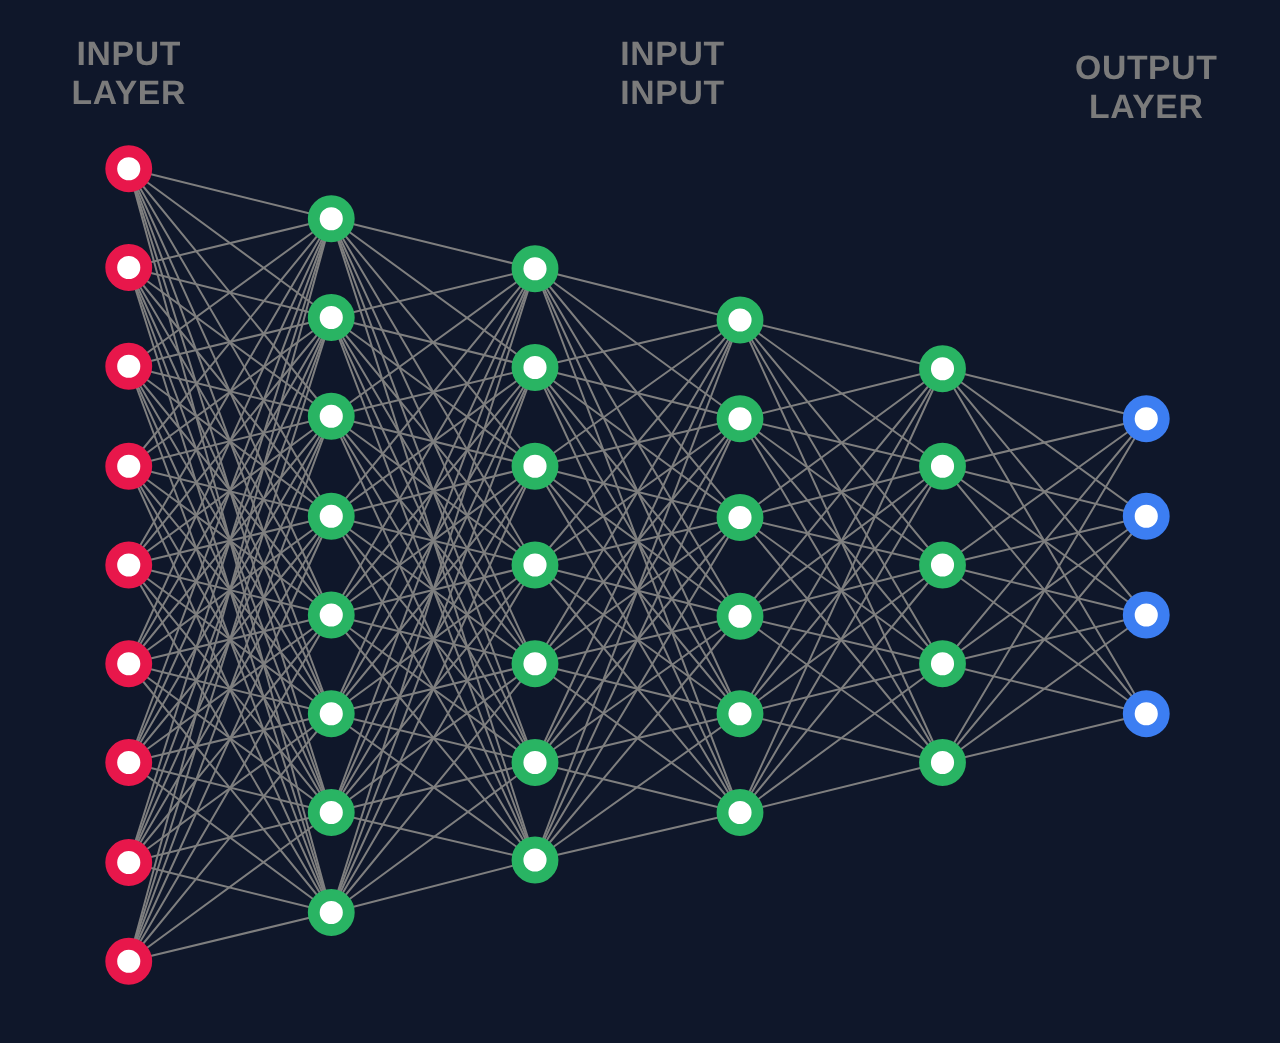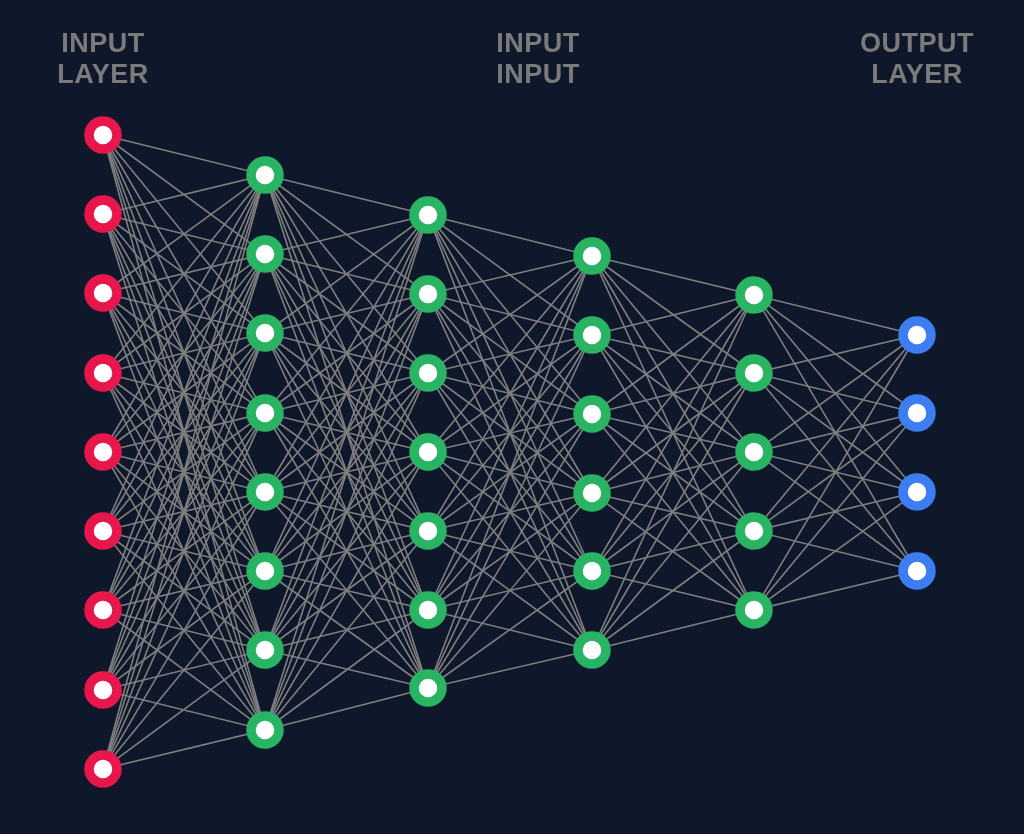--- a/index.html
+++ b/index.html
@@ -321,18 +321,18 @@
   <div class="layer-label" id="label-input" style="color: rgb(123, 123, 123);">
     <div>INPUT</div>
     <div>LAYER</div>
   </div>
 
   <div class="layer-label" id="label-hidden" style="color: rgb(123, 123, 123);">
     <div>INPUT</div>
     <div>INPUT</div>
   </div>
 
-  <div class="layer-label" id="label-output" style="color: rgb(123, 123, 123);">
+  <div class="layer-label" id="label-output" style="color: rgb(123, 123, 123); margin-top: 11px;">
     <div>OUTPUT</div>
     <div>LAYER</div>
   </div>
 
 </div>
 
 </body></html>

